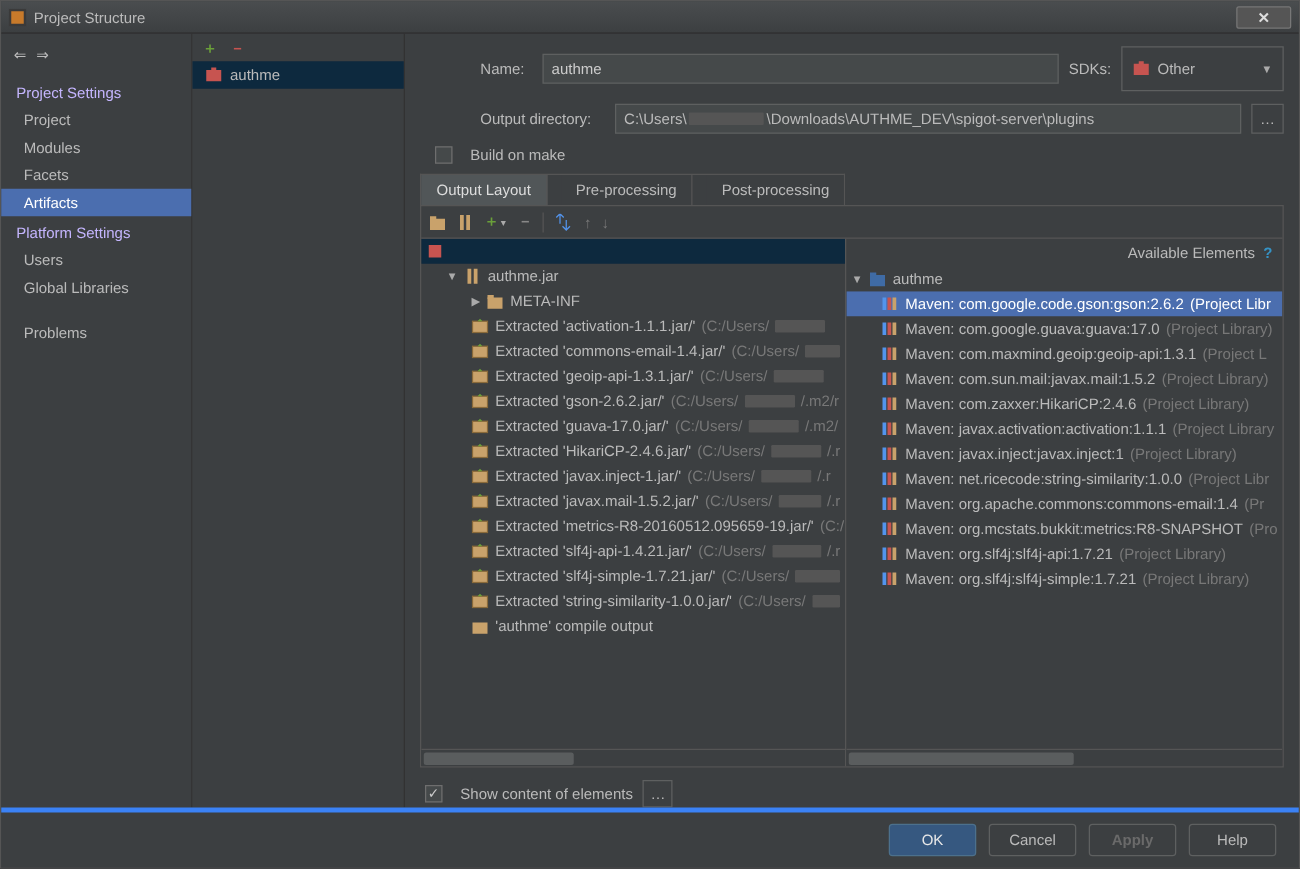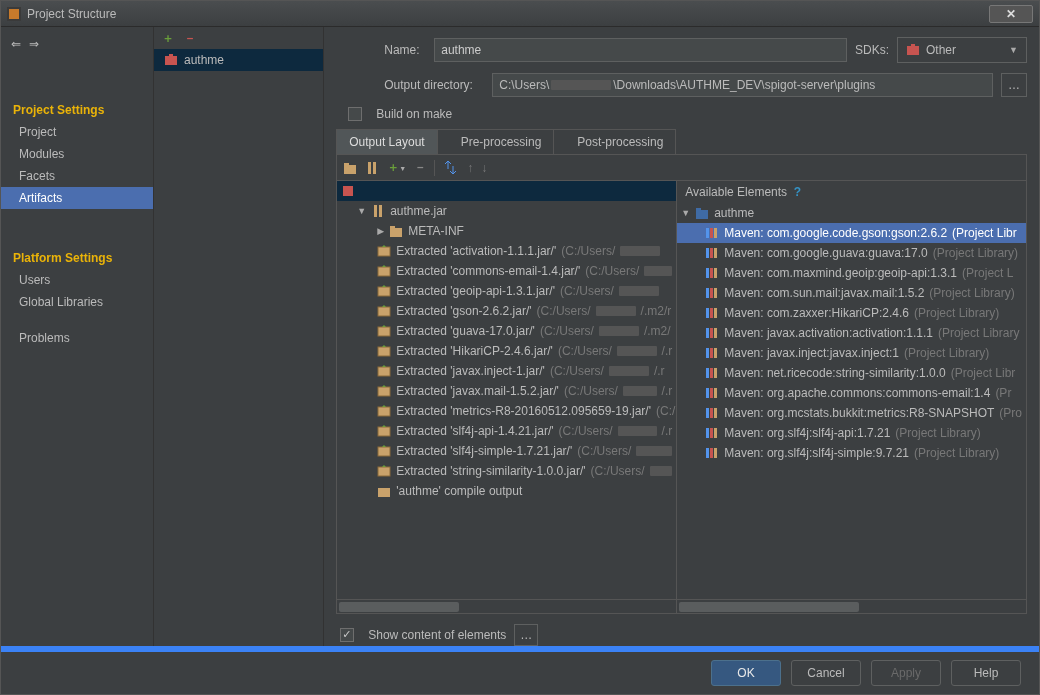--- a/index.html
+++ b/index.html
@@ -4,61 +4,61 @@
 <style>
   * { box-sizing: border-box; margin: 0; padding: 0; font-family: "Segoe UI", Tahoma, sans-serif; font-size: 12px; color: #bbbbbb; }
   body { background: #111; width: 1040px; height: 695px; overflow: hidden; }
   .window { width: 1040px; height: 695px; background: #3c3f41; border: 1px solid #555; position: relative; }
   .titlebar { height: 26px; background: linear-gradient(#4a4d4f,#3c3f41); border-bottom: 1px solid #2b2b2b; display: flex; align-items: center; padding: 0 6px; justify-content: space-between; }
   .titlebar-left { display:flex; align-items:center; gap:6px; }
   .titlebar-close { width:44px; height:18px; background:#555; border:1px solid #777; border-radius:2px; display:flex; align-items:center; justify-content:center; color:#ddd; font-weight:bold; }
   .body { display:flex; height: calc(100% - 26px - 48px); }
   .sidebar { width: 160px; background:#3c3f41; border-right:1px solid #323232; padding-top:6px; }
   .sb-navbtns { display:flex; gap:8px; padding:4px 10px 10px; color:#777; }
-  .sb-head { padding:6px 12px 4px; color:#eab308; font-weight:bold;margin-top:36px; }
+  .sb-head { padding:6px 12px 4px; color:#c4b5fd; font-weight:normal; }
   .sb-item { padding:4px 18px; color:#bbbbbb; cursor:pointer; }
   .sb-item.sel { background:#4b6eaf; color:#fff; }
   .artifacts-col { width:178px; background:#3c3f41; border-right:1px solid #323232; }
   .art-toolbar { height:22px; display:flex; align-items:center; gap:10px; padding:0 8px; }
   .plus { color:#6a9f3a; font-weight:bold; }
   .minus { color:#c75450; font-weight:bold; }
   .art-item { display:flex; align-items:center; gap:6px; padding:4px 10px; background:#0d293e; color:#ddd; }
   .main { flex:1; background:#3c3f41; padding:10px 12px 0 12px; display:flex; flex-direction:column; }
   .row { display:flex; align-items:center; gap:8px; margin-bottom:10px;margin-left:48px; }
   .label { color:#bbbbbb; }
   .txt-input { background:#45494a; border:1px solid #5e6060; height:24px; padding:0 6px; color:#ccc; }
-  .select { background:#3c3f41; border:1px solid #5e6060; height:26px; display:flex; align-items:center; padding:0 8px; gap:6px; justify-content:space-between; }
+  .select { background:#3c3f41; border:1px solid #5e6060; height:36px; display:flex; align-items:center; padding:0 8px; gap:6px; justify-content:space-between; }
   .browse-btn { width:26px; height:24px; background:#3c3f41; border:1px solid #5e6060; display:flex; align-items:center; justify-content:center; }
   .chk { width:14px; height:14px; border:1px solid #6e6e6e; display:inline-block; margin-right:6px; background:#45494a; }
   .chk.on::after{ content:"✓"; color:#ccc; font-size:11px; position:relative; top:-2px; left:1px;}
   .tabs { display:flex; border:1px solid #555; border-bottom:none; width:max-content;gap:11px; }
   .tab { padding:5px 12px; border-right:1px solid #555; background:#3c3f41; color:#bbbbbb; cursor:pointer; }
   .tab.active { background:#515658; color:#ddd; }
   .tab:last-child{border-right:none;}
   .layout-area { flex:1; border:1px solid #555; display:flex; flex-direction:column; min-height:0; }
   .la-toolbar { height:26px; border-bottom:1px solid #555; display:flex; align-items:center; padding:0 6px; gap:8px; }
   .la-body { flex:1; display:flex; min-height:0; }
   .tree-col { width:340px; border-right:1px solid #555; overflow:hidden; display:flex; flex-direction:column;text-align:right; }
   .tree-scroll { flex:1; overflow:hidden; }
-  .avail-col { flex:1; overflow:hidden; display:flex; flex-direction:column; }
+  .avail-col { flex:1; overflow:hidden; display:flex; flex-direction:column;text-align:right; }
   .tree-row { display:flex; align-items:center; gap:5px; padding:1px 4px; white-space:nowrap; height:20px; }
   .tree-row.sel { background:#0d293e; }
   .indent0{padding-left:4px;} .indent1{padding-left:20px;} .indent2{padding-left:40px;}
   .dim { color:#787878; }
   .avail-head { padding:4px 8px; color:#bbbbbb; }
   .avail-row { display:flex; align-items:center; gap:5px; padding:1px 4px 1px 28px; white-space:nowrap; height:20px; overflow:hidden; }
   .avail-row.sel { background:#4b6eaf; }
   .avail-row.sel * { color:#fff; }
   .hscroll { height:14px; background:#3c3f41; border-top:1px solid #555; position:relative; }
   .hscroll-thumb { position:absolute; top:2px; height:10px; background:#5a5d5e; border-radius:2px; }
   .show-content { display:flex; align-items:center; gap:8px; padding:10px 4px 0; }
-  .footer { position:absolute; bottom:0; left:0; right:0; height:48px; border-top:6px solid #3b82f6; display:flex; align-items:center; justify-content:flex-end; gap:10px; padding:0 18px; background:#3c3f41; }
+  .footer { position:absolute; bottom:0; left:0; right:0; height:48px; border-top:4px solid #3b82f6; display:flex; align-items:center; justify-content:flex-end; gap:10px; padding:0 18px; background:#3c3f41; }
   .btn { min-width:70px; height:26px; border:1px solid #5e6060; background:#3c3f41; color:#bbb; display:flex; align-items:center; justify-content:center; border-radius:3px; cursor:pointer; padding:0 12px;}
   .btn.primary { background:#365880; border-color:#4c708c; color:#e8e8e8; }
-  .btn.disabled { color:#6a6a6a; }
+  .btn.disabled { color:#6a6a6a;font-weight:bold; }
   .tri { font-size:9px; color:#aaa; }
   .tri-down::before{content:"▼";} .tri-right::before{content:"▶";}
   svg { flex-shrink:0; }
   .help-q { color:#3592c4; font-weight:bold; cursor:pointer; }
   .redact { display:inline-block; background:#555; height:10px; border-radius:1px; vertical-align:middle; }
 </style>
 </head>
 <body>
 
 <div class="window">
@@ -429,21 +429,21 @@
                   </svg>
                   <span>Maven: org.slf4j:slf4j-api:1.7.21</span> 
                   <span class="dim">(Project Library)</span>
                 </div>
                 <div class="avail-row ">
                   <svg width="14" height="14">
                     <rect x="1" y="2" width="3" height="10" fill="#5394ec"></rect>
                     <rect x="5" y="2" width="3" height="10" fill="#c75450"></rect>
                     <rect x="9" y="2" width="3" height="10" fill="#c9a26b"></rect>
                   </svg>
-                  <span>Maven: org.slf4j:slf4j-simple:9.7.21</span> 
+                  <span>Maven: org.slf4j:slf4j-simple:1.7.21</span> 
                   <span class="dim">(Project Library)</span>
                 </div>
               </div>
             <div class="hscroll">
                 <div class="hscroll-thumb" style="left:2px;width:180px"></div>
               </div>
           </div>
         </div>
       </div>
 

